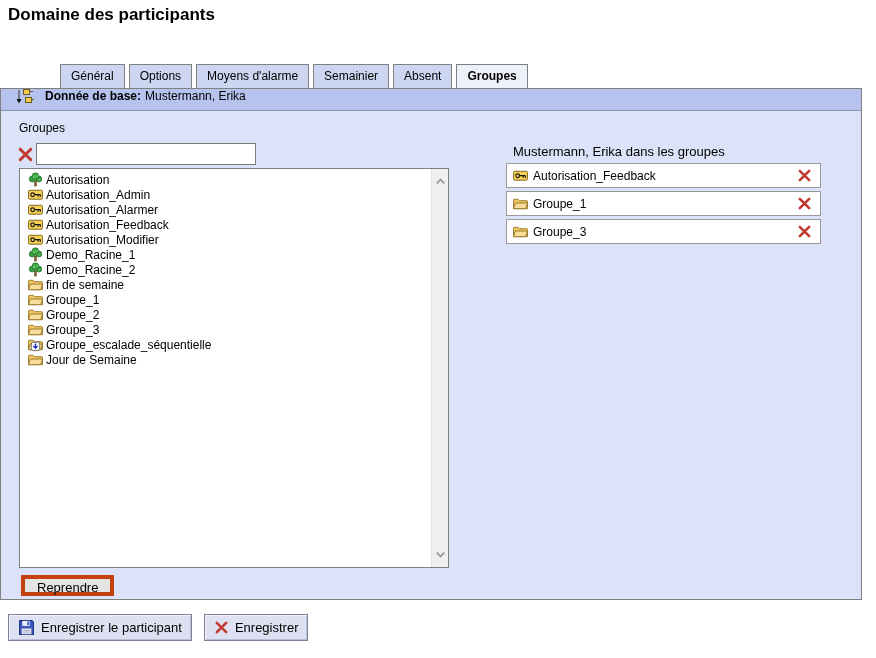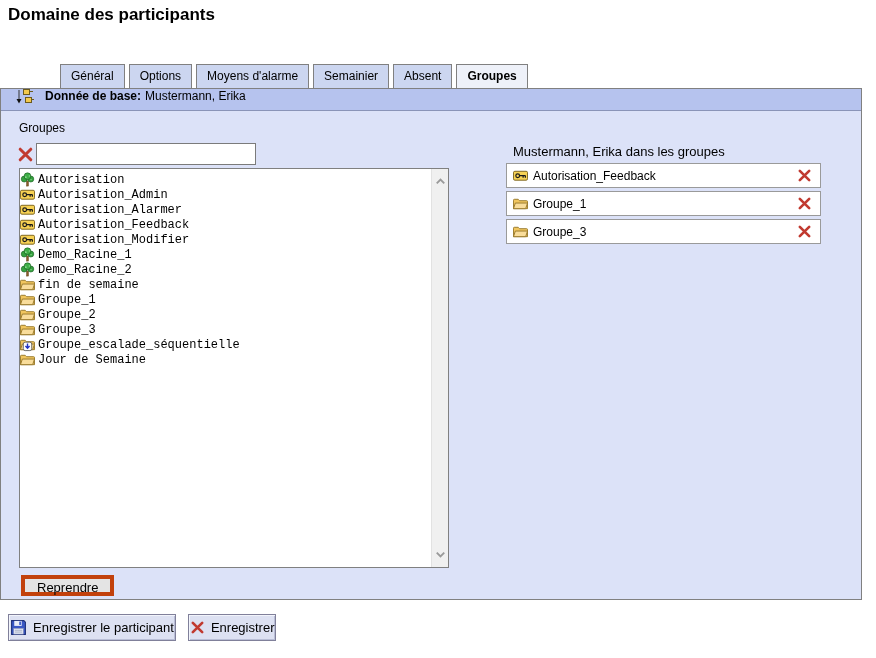--- a/index.html
+++ b/index.html
@@ -35,21 +35,21 @@
   .clear-x{width:17px;height:17px;margin-right:2px;cursor:pointer;flex:none;}
   .filter-input{
     width:212px;height:18px;border:1px solid #7b7b7b;font-size:12px;padding:1px 3px;
     font-family:"Liberation Sans",sans-serif;background:#fff;
   }
   
   .tree-box{
     position:absolute;left:18px;top:79px;width:430px;height:400px;box-sizing:border-box;
     background:#fff;border:1px solid #808080;
   }
-  .tree-items{position:absolute;left:0;top:0;right:17px;bottom:0;padding:3px 0 0 0;overflow:hidden;font-family:Liberation Mono, monospace;}
+  .tree-items{position:absolute;left:0;top:0;right:17px;bottom:0;padding:3px 0 0 8px;overflow:hidden;}
   .tree-item{display:flex;align-items:center;height:15px;font-size:12px;cursor:pointer;white-space:nowrap;}
   .tree-item .t-icon{width:15px;height:15px;margin-right:3px;flex:none;}
   .tree-scrollbar{
     position:absolute;right:0;top:0;width:17px;height:100%;background:#f0f0f0;
     border-left:1px solid #e2e2e2;box-sizing:border-box;
   }
   .scroll-up,.scroll-down{position:absolute;left:1px;width:15px;height:15px;cursor:pointer;}
   .scroll-up{top:5px;}
   .scroll-down{bottom:5px;}
   
@@ -64,21 +64,21 @@
   
   .resume-btn{
     position:absolute;left:20px;top:486px;height:21px;min-width:82px;
     background:#e4e4e4;border:4px solid #c2410c;font-size:13px;
     font-family:"Liberation Sans",sans-serif;padding:1px 12px 2px;cursor:pointer;
   }
   .bottom-buttons{position:absolute;left:8px;top:614px;display:flex;gap:12px;}
   .action-btn{
     display:flex;align-items:center;gap:6px;height:27px;box-sizing:border-box;
     background:#dde1f2;border:1px solid #80809a;box-shadow:inset 1px 1px 0 #f2f4fb, inset -1px -1px 0 #b9bed6;
-    font-size:13px;font-family:"Liberation Sans",sans-serif;padding:0 1px;cursor:pointer;
+    font-size:13px;font-family:"Liberation Sans",sans-serif;padding:0 9px;cursor:pointer;
   }
   .action-btn .b-icon{width:17px;height:17px;flex:none;}
   .action-btn .b-icon.small{width:15px;height:15px;}
   svg{display:block;}
 </style>
 </head>
 <body>
 
 <div class="page-title">Domaine des participants</div>
 

